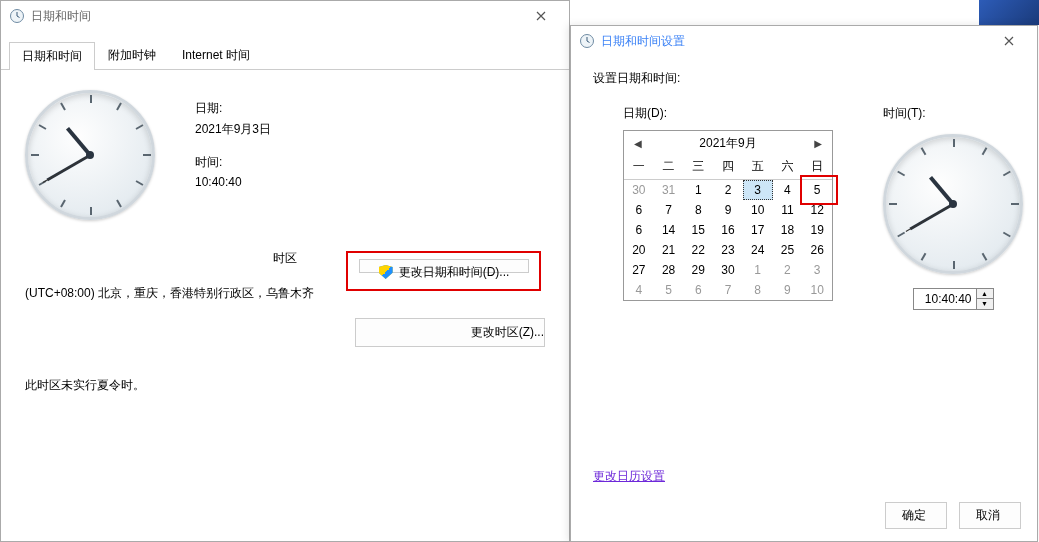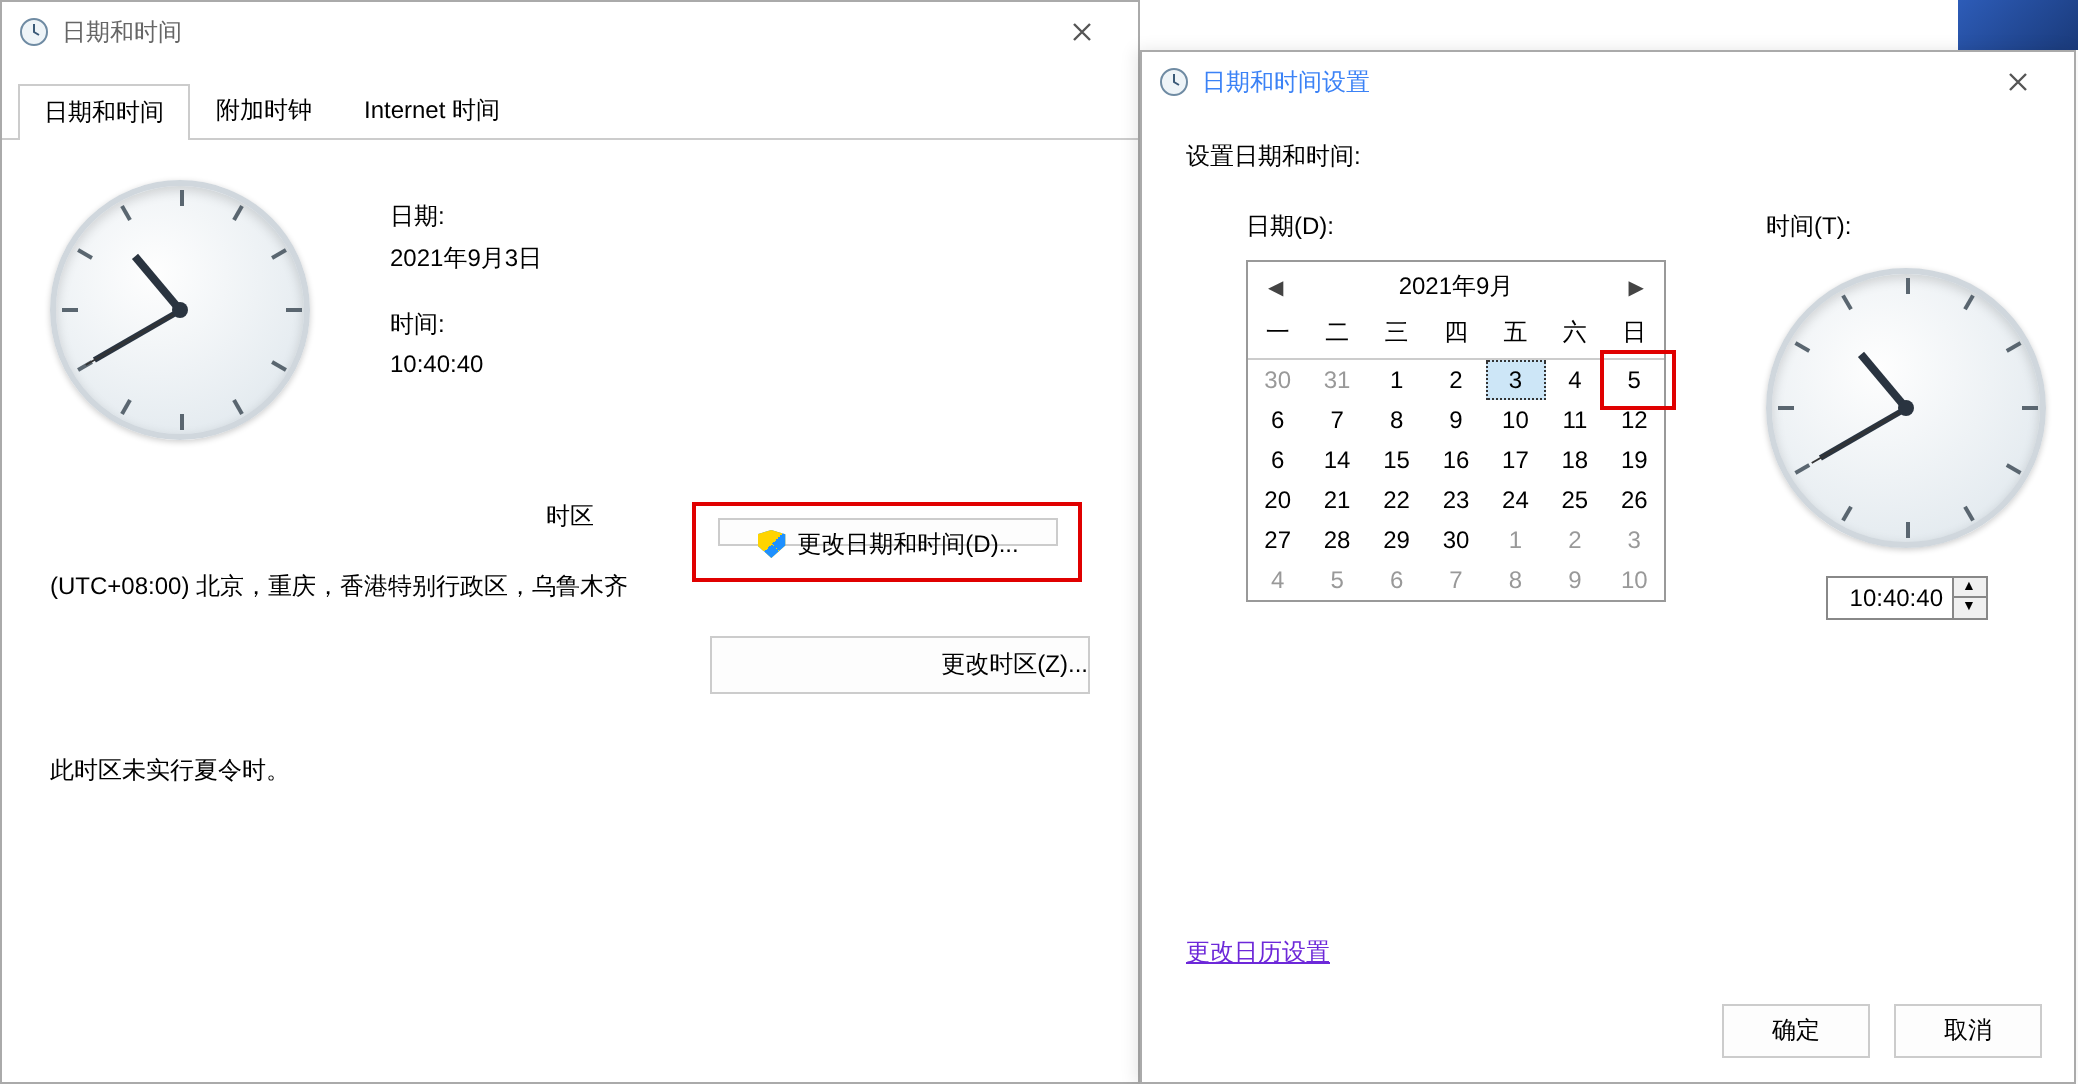--- a/index.html
+++ b/index.html
@@ -246,21 +246,21 @@
   .link {
     color:#6d28d9;
     text-decoration:underline;
     cursor:pointer;
   }
   .dlg-footer {
     position:absolute;
     right:16px; bottom:12px;
     display:flex; gap:12px;
   }
-  .dlg-footer .btn { width:74px; text-align:center; }
+  .dlg-footer .btn { width:62px; text-align:left; }
 
   .cal-link-row {
     position:absolute;
     left:22px; bottom:56px;
   }
 
   .right-clock-wrap {
     width:140px;height:140px;
     margin-top:4px;
   }

